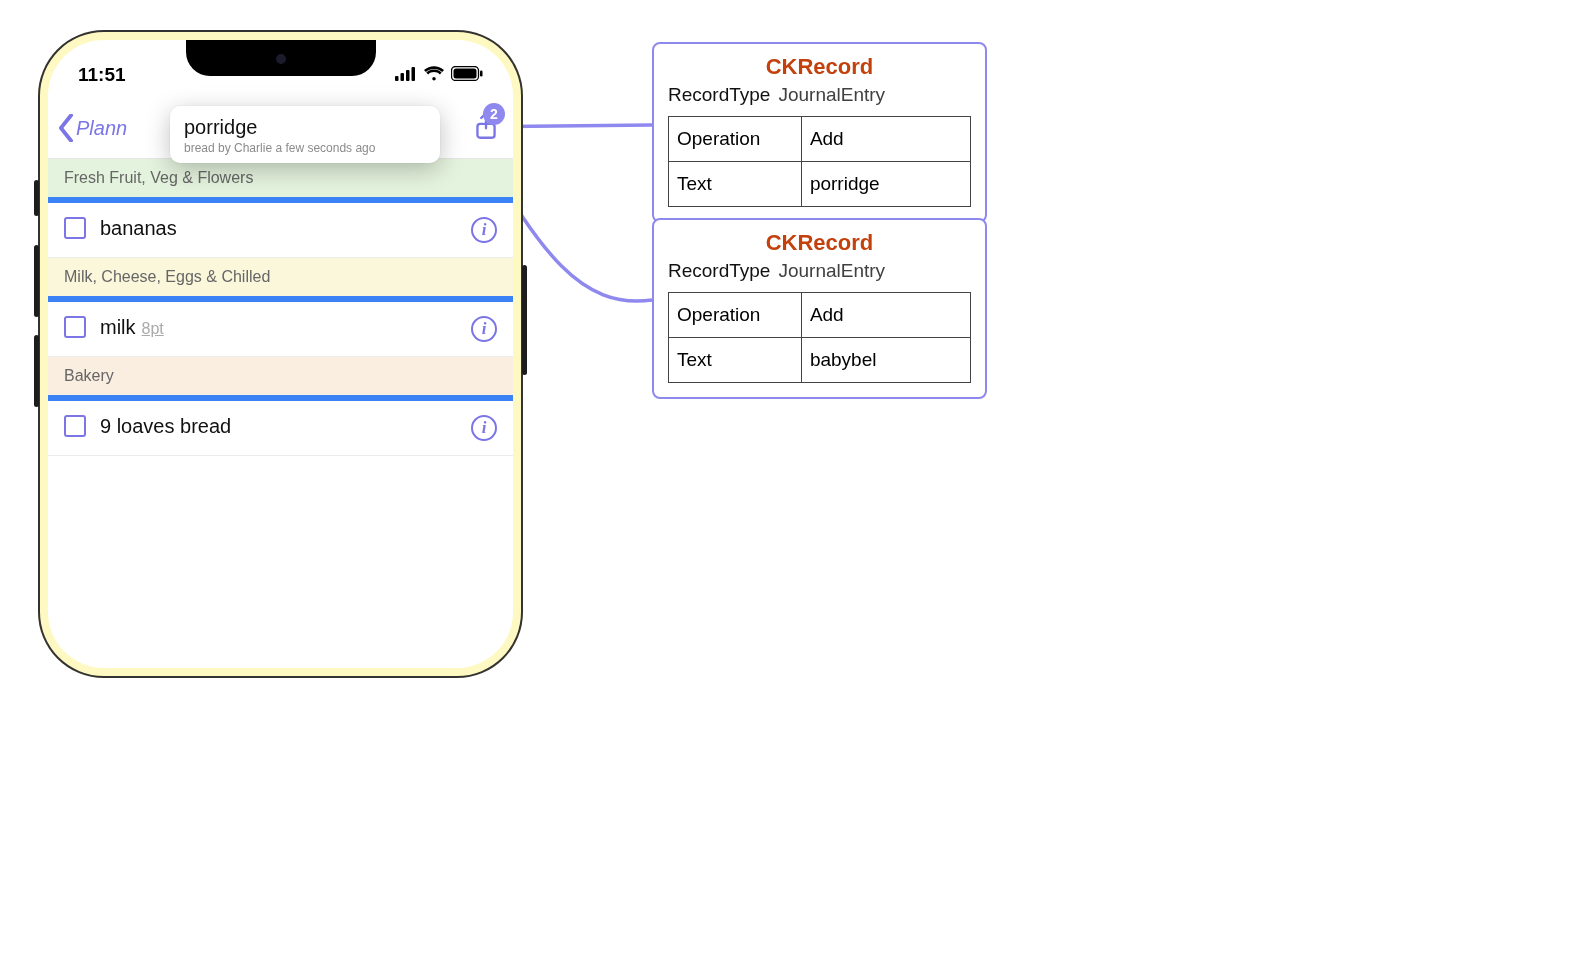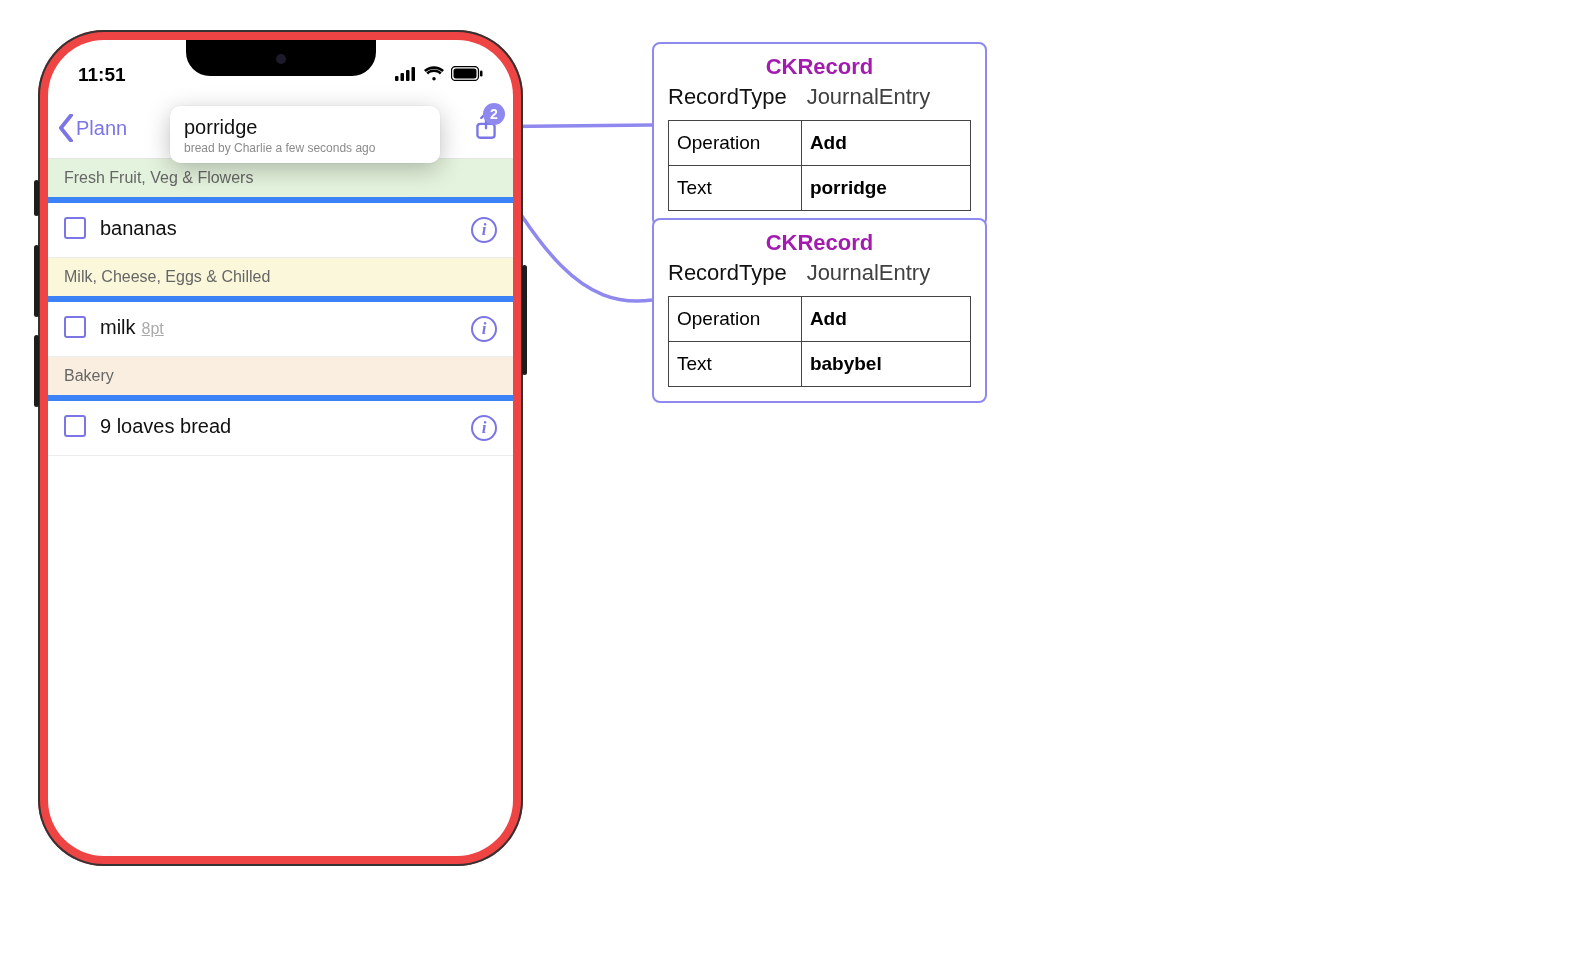--- a/index.html
+++ b/index.html
@@ -13,23 +13,23 @@
     position: relative;
   }
   .canvas { position: relative; width: 100%; height: 100%; }
 
   
   .phone {
     position: absolute;
     left: 18px;
     top: 10px;
     width: 485px;
-    height: 836px;
+    height: 648px;
     border-radius: 66px;
-    background: #ef4444;
+    background: #fef9c3;
     padding: 10px;
     box-shadow: 0 0 0 2px #333 inset;
   }
   .phone .screen {
     width: 100%;
     height: 100%;
     background: #fff;
     border-radius: 56px;
     position: relative;
     overflow: hidden;
@@ -64,21 +64,21 @@
     align-items: center; padding: 14px 30px 0 30px;
     font-weight: 600; font-size: 19px; z-index: 15;
   }
   .status-right { display:flex; align-items:center; gap:6px; }
 
   .nav {
     position: absolute; top: 66px; left: 0; right: 0;
     height: 44px; display:flex; align-items:center; justify-content:space-between;
     padding: 0 14px 0 10px; z-index: 10;
   }
-  .back { display:flex; align-items:center; color:#7b75e6; font-size:20px; gap:2px;}
+  .back { display:flex; align-items:center; color:#7b75e6; font-size:20px; gap:2px;font-style:italic;}
   .back svg { width:16px; height:28px; }
   .share-wrap { position: relative; display:flex; align-items:center; }
   .share-icon { width:26px; height:30px; color:#7b75e6; }
   .badge {
     position:absolute; right:-6px; top:-8px;
     width:22px;height:22px;border-radius:50%;
     background:#8e88ef;color:#fff;font-size:14px;font-weight:600;
     display:flex;align-items:center;justify-content:center;z-index:40;
   }
 
@@ -118,31 +118,31 @@
     border-radius:50%; color:#7b75e6; display:flex;align-items:center;justify-content:center;
     font-family: Georgia, serif; font-style: italic; font-size:17px; font-weight:600;
   }
 
   
   .record {
     position:absolute; width:335px; background:#fff;
     border:2px solid #8e88ef; border-radius:8px;
     padding:10px 14px 14px 14px;
   }
-  .rec-title { text-align:center; font-size:22px; font-weight:700; color:#a21caf; }
-  .rec-line { display:flex; gap:20px; margin-top:4px; font-size:22px; }
+  .rec-title { text-align:center; font-size:22px; font-weight:700; color:#c2410c; }
+  .rec-line { display:flex; gap:8px; margin-top:4px; font-size:19px; }
   .rec-line .k { color:#111; }
   .rec-line .v { color:#404040; }
   .rec-table {
     margin-top:10px; border:1.5px solid #444; width:100%;
     border-collapse: collapse; font-size:19px;
   }
   .rec-table td { border:1.5px solid #444; padding:11px 8px; vertical-align:middle;}
   .rec-table td:first-child { width:44%; }
-  .rec-table .bold { font-weight:700; }
+  .rec-table .bold { font-weight:400; }
 
   
   svg.arrows { position:absolute; left:0; top:0; pointer-events:none; overflow:visible; }
 </style>
 </head>
 <body>
 
 <div class="canvas">
 
   <svg class="arrows" width="1583" height="958">

